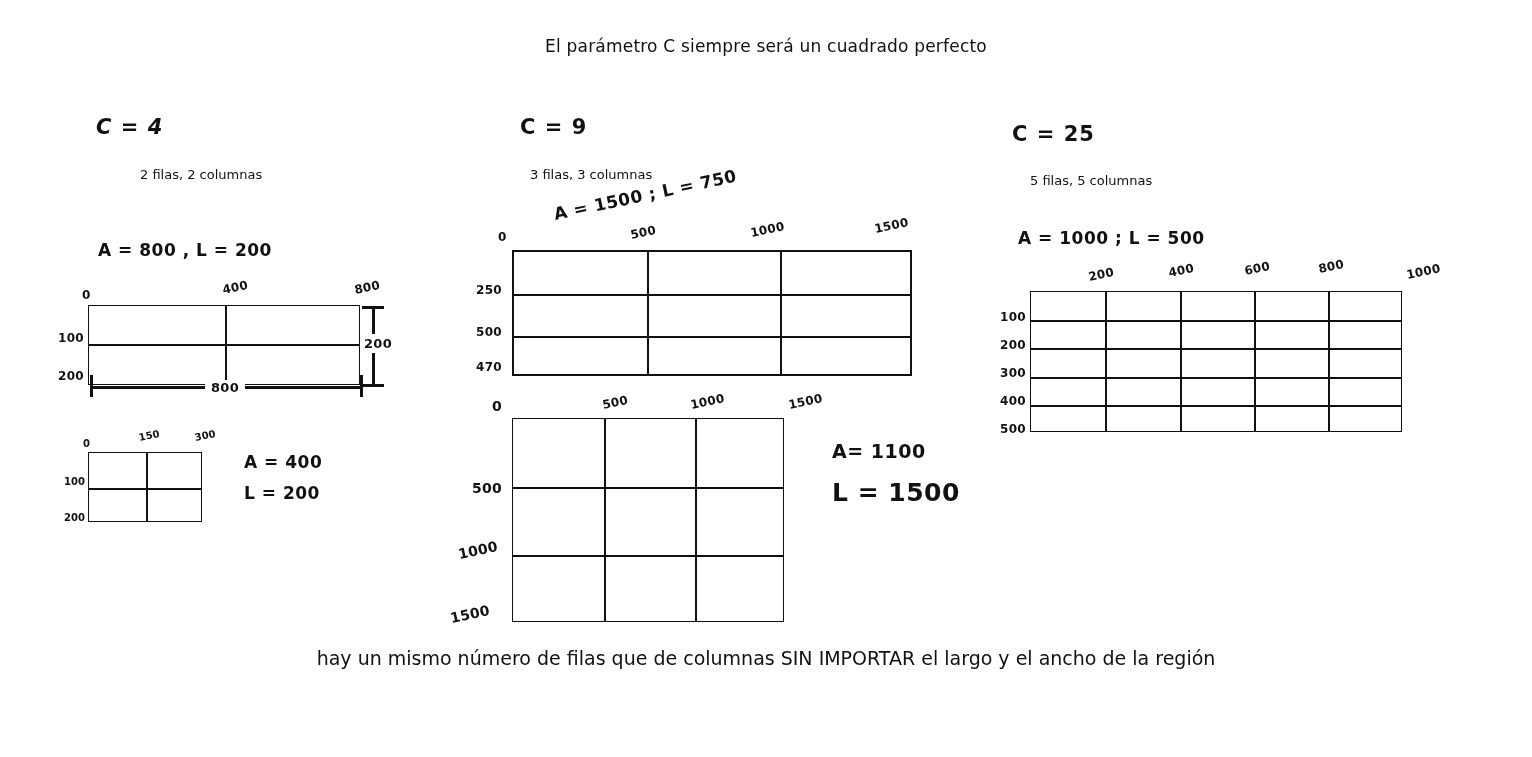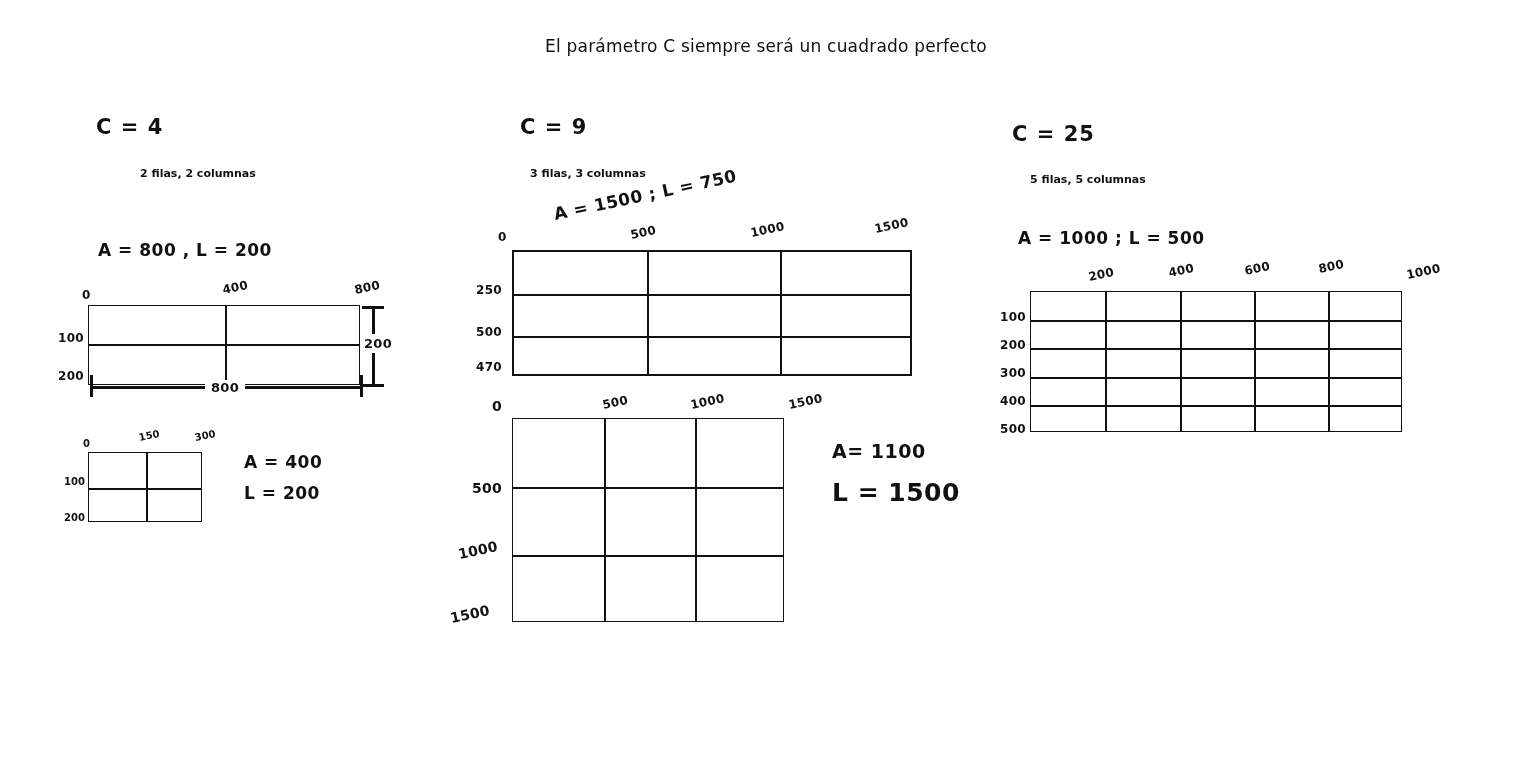--- a/index.html
+++ b/index.html
@@ -20,22 +20,21 @@
     top: 36px; left: 0; width: 1532px;
     text-align: center;
     font-size: 17px;
     letter-spacing: .2px;
   }
   .section-label {
     font-size: 21px;
     letter-spacing: 1px;
   }
   .sub-label {
-    font-size: 11px;
-    font-weight: bold;
+    font-size: 13px;
   }
   .hand {
     font-family: "DejaVu Sans", sans-serif;
     font-weight: 600;
   }
   .ann {
     font-size: 17px;
     font-weight: 600;
     letter-spacing: .5px;
   }
@@ -73,21 +72,21 @@
     line-height: 1.45;
   }
   .footer div { white-space: nowrap; }
   .rot-b { display: inline-block; transform: rotate(-12deg); transform-origin: left bottom; }
 </style>
 </head>
 <body>
 
 <div class="abs title">El parámetro C siempre será un cuadrado perfecto</div>
 
-<div class="abs section-label hand" style="top:115px; left:96px;">C = 4</div>
+<div class="abs section-label hand" style="top:115px; left:96px;font-style:italic;">C = 4</div>
 <div class="abs sub-label" style="top:167px; left:140px;">2 filas, 2 columnas</div>
 
 <div class="abs ann" style="top:240px; left:98px;">A = 800 ,  L = 200</div>
 
 <div class="grid" style="top:305px; left:88px; width:272px; height:80px;">
   <div class="vline" style="left:136px;"></div>
   <div class="hline" style="top:38px;"></div>
 </div>
 <div class="abs tick" style="top:288px; left:82px;">0</div>
 <div class="abs tick" style="top:283px; left:224px;"><span class="rot-b">400</span></div>
@@ -175,13 +174,14 @@
 <div class="abs tick" style="top:262px; left:1320px;"><span class="rot-b">800</span></div>
 <div class="abs tick" style="top:268px; left:1408px;"><span class="rot-b">1000</span></div>
 
 <div class="abs tick" style="top:310px; left:1000px;">100</div>
 <div class="abs tick" style="top:338px; left:1000px;">200</div>
 <div class="abs tick" style="top:366px; left:1000px;">300</div>
 <div class="abs tick" style="top:394px; left:1000px;">400</div>
 <div class="abs tick" style="top:422px; left:1000px;">500</div>
 
 <div class="abs footer">
+  <div>hay un mismo número de filas que de columnas SIN IMPORTAR el largo y el ancho de la región</div>
 </div>
 
 </body></html>

